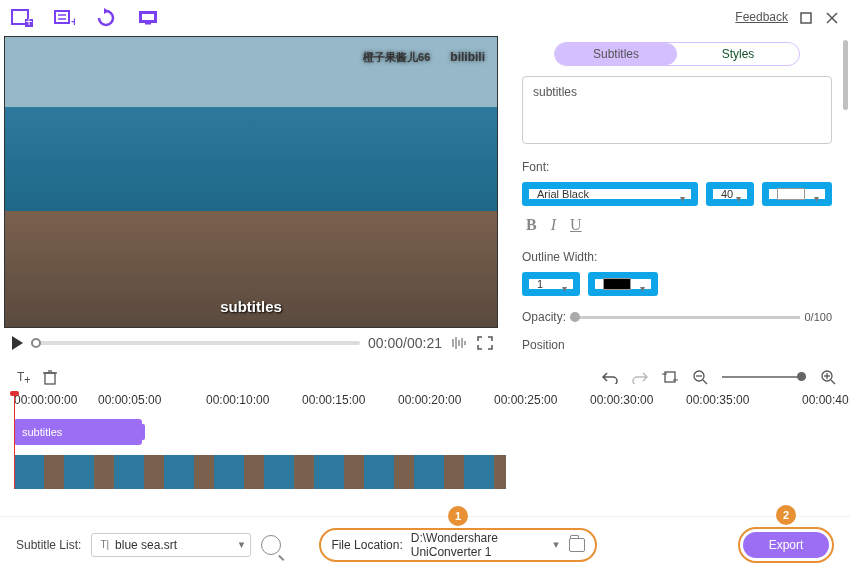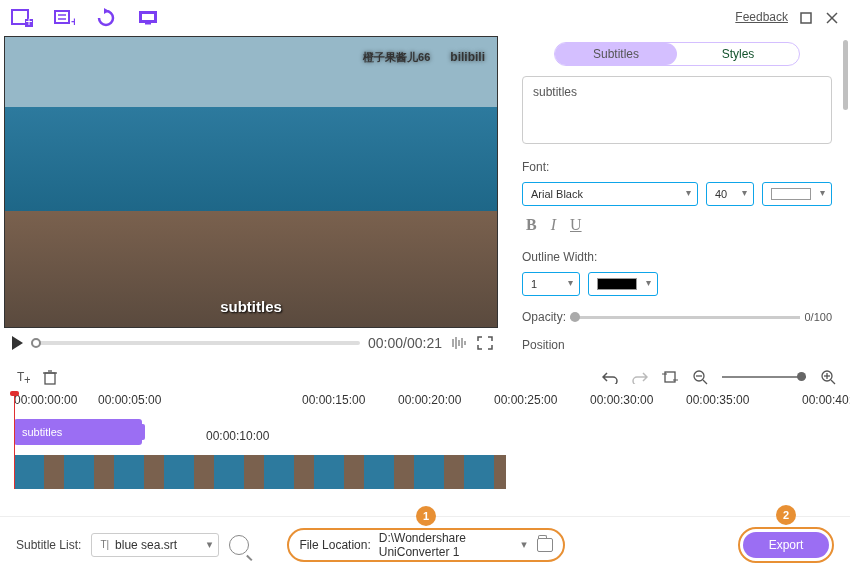--- a/index.html
+++ b/index.html
@@ -23,21 +23,21 @@
 .time{font-size:14px;color:#555}
 .ctrlicon{width:18px;height:18px;color:#555;display:flex;align-items:center;justify-content:center}
 .right-pane{flex:1;padding:6px 18px 0 22px;position:relative}
 .scroll-ind{position:absolute;right:2px;top:4px;width:5px;height:70px;background:#c0c0c0;border-radius:3px}
 .tabpill{width:246px;height:24px;border:1px solid #d4bfff;border-radius:12px;display:flex;margin:0 auto 10px}
 .tabhalf{flex:1;display:flex;align-items:center;justify-content:center;font-size:12px;color:#14532d;border-radius:12px}
 .tabhalf.active{background:#d4bfff;color:#555}
 .txt-area{width:100%;height:68px;border:1px solid #ccc;border-radius:4px;padding:8px 10px;font-size:12px;color:#555;margin-bottom:16px}
 .lbl{font-size:12px;color:#555;margin-bottom:8px;display:block}
 .row{display:flex;gap:8px;margin-bottom:10px;align-items:center}
-.sel{height:24px;border:1px solid #0ea5e9;border-radius:3px;padding:0 20px 0 8px;font-size:11px;background:#fff;position:relative;display:flex;align-items:center}
+.sel{height:24px;border:7px solid #0ea5e9;border-radius:3px;padding:0 20px 0 8px;font-size:11px;background:#fff;position:relative;display:flex;align-items:center}
 .sel::after{content:"▾";position:absolute;right:6px;top:4px;font-size:10px;color:#777}
 .font-sel{flex:1}
 .size-sel{width:48px}
 .color-sel{width:70px}
 .color-swatch{width:40px;height:12px;background:#fff;border:1px solid #999}
 .color-swatch.black{background:#000}
 .fmt{display:flex;gap:14px;padding-left:4px;margin-bottom:16px}
 .fmt span{font-size:16px;color:#888;font-family:serif}
 .ow-sel{width:58px}
 .slider-row{display:flex;align-items:center;gap:4px}
@@ -53,21 +53,21 @@
 .ruler{height:20px;display:flex;position:relative;font-size:10px;color:#555}
 .tick{position:absolute;top:0}
 .sub-track{height:28px;position:relative;margin-top:6px}
 .clip{position:absolute;left:0;width:128px;height:26px;background:#9b6ef3;border-radius:3px;color:#fff;font-size:11px;display:flex;align-items:center;padding-left:8px}
 .clip::after{content:"";position:absolute;right:-3px;top:5px;width:3px;height:16px;background:#9b6ef3;border-radius:0 2px 2px 0}
 .thumbs{height:34px;margin-top:8px;background:repeating-linear-gradient(to right,#2d7a9e 0,#2d7a9e 30px,#7a614e 30px,#7a614e 50px);width:492px;position:relative}
 .playhead{position:absolute;left:0;top:-60px;width:1px;height:94px;background:#e03030}
 .playhead::before{content:"";position:absolute;top:-4px;left:-4px;width:9px;height:5px;background:#e03030;border-radius:2px}
 .bottom{position:absolute;bottom:0;left:0;right:0;height:56px;border-top:1px solid #eee;display:flex;align-items:center;padding:0 16px;gap:10px}
 .sl-lbl{font-size:12px;color:#444}
-.sl-sel{width:128px;height:24px;border:1px solid #ccc;border-radius:3px;display:flex;align-items:center;padding:0 22px 0 8px;font-size:11px;position:relative}
+.sl-sel{width:160px;height:24px;border:1px solid #ccc;border-radius:3px;display:flex;align-items:center;padding:0 22px 0 8px;font-size:11px;position:relative}
 .sl-sel::before{content:"T|";margin-right:6px;font-size:10px;color:#777}
 .sl-sel::after{content:"▾";position:absolute;right:6px;color:#777}
 .magnify{width:20px;height:20px;border:1.5px solid #888;border-radius:50%;position:relative}
 .magnify::after{content:"";position:absolute;right:-5px;bottom:-5px;width:7px;height:1.5px;background:#888;transform:rotate(45deg)}
 .fl-group{display:flex;align-items:center;gap:8px;border:2px solid #e89034;border-radius:18px;padding:4px 10px;margin-left:28px;position:relative}
 .callout{position:absolute;top:-24px;width:20px;height:20px;background:#e89034;color:#fff;border-radius:50%;display:flex;align-items:center;justify-content:center;font-size:11px;font-weight:bold}
 .callout.c1{left:50%;transform:translateX(-50%)}
 .fl-sel{width:150px;height:22px;border:none;position:relative;font-size:11px;display:flex;align-items:center}
 .fl-sel::after{content:"▾";position:absolute;right:2px;color:#777}
 .folder-icon{width:16px;height:14px;border:1.5px solid #888;border-radius:2px;position:relative}
@@ -245,21 +245,21 @@
           <line x1="11" y1="11" x2="15" y2="15" stroke="#555" stroke-width="1.3"></line>
         </svg>
       </div>
   </div>
 </div>
 
 <div class="timeline">
   <div class="ruler" id="ruler">
       <div class="tick" style="left: 0px;">00:00:00:00</div>
       <div class="tick" style="left: 84px;">00:00:05:00</div>
-      <div class="tick" style="left: 192px; margin-top: 36px;">00:00:10:00</div>
+      <div class="tick" style="left: 192px;">00:00:10:00</div>
       <div class="tick" style="left: 288px;">00:00:15:00</div>
       <div class="tick" style="left: 384px;">00:00:20:00</div>
       <div class="tick" style="left: 480px;">00:00:25:00</div>
       <div class="tick" style="left: 576px;">00:00:30:00</div>
       <div class="tick" style="left: 672px;">00:00:35:00</div>
       <div class="tick" style="left: 788px;">00:00:40:00</div>
     </div>
   <div class="sub-track">
     <div class="clip">subtitles</div>
   </div>

